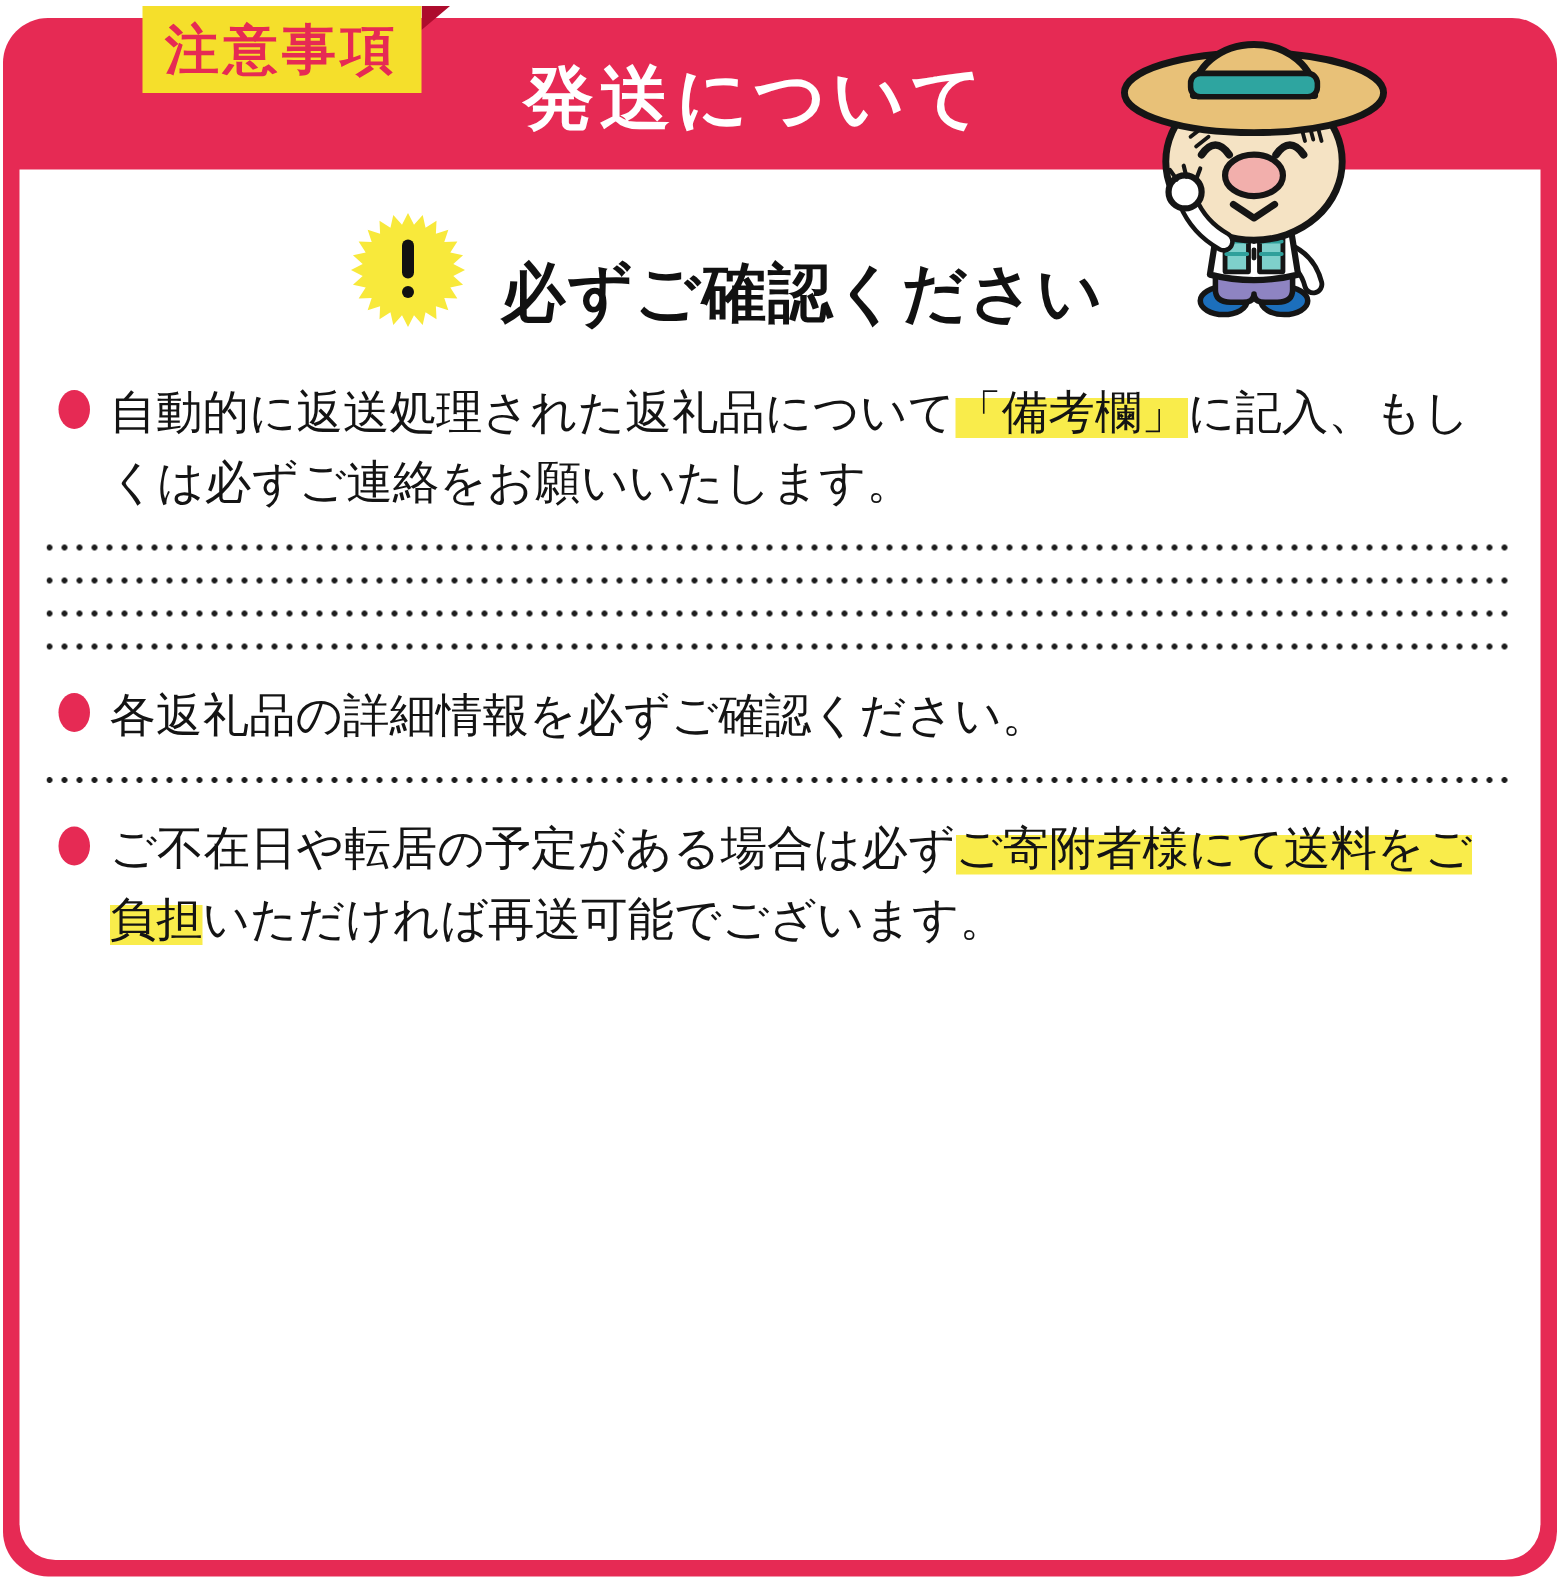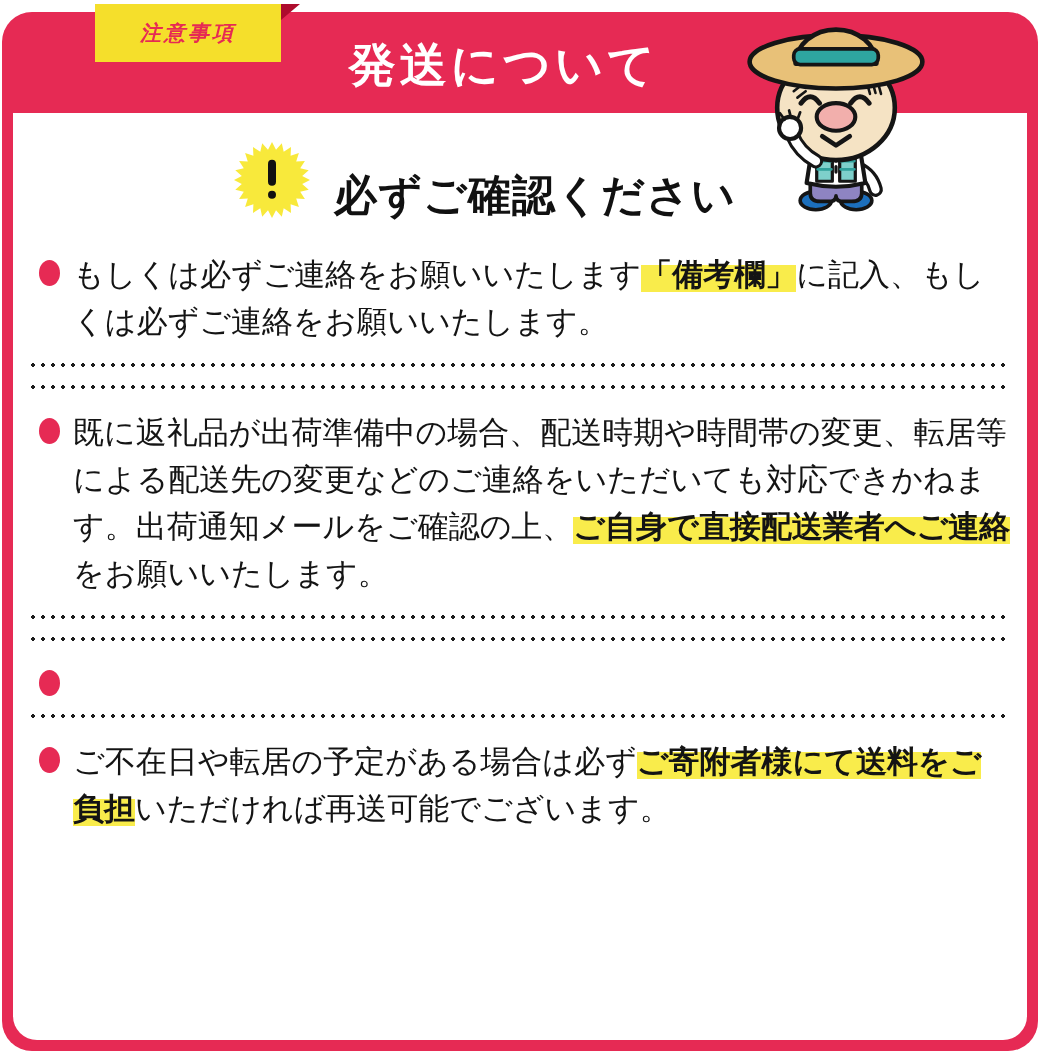--- a/index.html
+++ b/index.html
@@ -23,21 +23,21 @@
   .content{
     position:absolute;left:13px;top:113px;right:13px;bottom:13px;
     background:#ffffff;border-radius:0 0 24px 24px;
     padding:0 16px;z-index:2;
   }
   .badge{
     position:absolute;left:95px;top:4px;width:186px;height:58px;
     background:var(--badge);display:flex;align-items:center;justify-content:center;
     z-index:6;
   }
-  .badge-label{color:var(--pink);font-size:21px;font-weight:bold;letter-spacing:3px;font-style:italic;}
+  .badge-label{color:var(--pink);font-size:36px;font-weight:bold;letter-spacing:3px;}
   .badge-fold{
     position:absolute;left:281px;top:4px;width:19px;height:16px;
     background:var(--fold);clip-path:polygon(0 0,100% 0,0 100%);z-index:6;
   }
   .header-title{
     position:absolute;top:34px;left:0;width:100%;text-align:center;
     transform:translateX(-16px);
     color:#ffffff;font-size:47px;font-weight:bold;letter-spacing:4px;z-index:3;
   }
   .mascot{position:absolute;left:744px;top:14px;width:184px;height:204px;z-index:5;}
@@ -55,21 +55,21 @@
   .excl-bar{width:8px;height:26px;background:#111;border-radius:4px;}
   .excl-dot{width:8px;height:8px;background:#111;border-radius:50%;}
   .confirm-label{font-size:43px;font-weight:bold;color:#111;letter-spacing:1px;margin-top:32px;}
 
   .item{display:flex;align-items:flex-start;padding:2px 0 2px 10px;}
   .dot{
     flex:0 0 auto;width:21px;height:26px;border-radius:50%;
     background:var(--pink);margin:9px 13px 0 0;
   }
   .text{font-size:31px;line-height:47px;font-weight:500;}
-  .text .b{font-weight:700;}
+  .text .b{font-weight:400;}
   .text .hl{
     background-image:linear-gradient(180deg,transparent 24%,var(--hl) 24%,var(--hl) 100%);
   }
   .sep{
     height:4px;margin:16px 2px 18px;
     background-image:radial-gradient(circle at 2px 2px,#1c1c1c 1.8px,transparent 2.1px);
     background-size:10px 4px;background-repeat:repeat-x;
   }
 </style>
 </head>
@@ -130,32 +130,29 @@
       <div class="excl">
         <div class="excl-bar"></div>
         <div class="excl-dot"></div>
       </div>
     </div>
     <span class="confirm-label">必ずご確認ください</span>
   </div>
   <div id="notice-list">
       <div class="item">
         <span class="dot"></span>
-        <div class="text"><span>もしくは必ずご連絡をお願いいたします</span><span class="b hl">「備考欄」</span><span>に記入、もしくは必ずご連絡をお願いいたします。</span></div>
+        <div class="text"><span>自動的に返送処理された返礼品について</span><span class="b hl">「備考欄」</span><span>に記入、もしくは必ずご連絡をお願いいたします。</span></div>
       </div>
+      <div class="sep"></div>
+      <div class="sep"></div>
       <div class="sep"></div>
       <div class="sep"></div>
       <div class="item">
         <span class="dot"></span>
-        <div class="text"><span>既に返礼品が出荷準備中の場合、配送時期や時間帯の変更、転居等による配送先の変更などのご連絡をいただいても対応できかねます。出荷通知メールをご確認の上、</span><span class="b hl">ご自身で直接配送業者へご連絡</span><span>をお願いいたします。</span></div>
-      </div>
-      <div class="sep"></div>
-      <div class="sep"></div>
-      <div class="item">
-        <span class="dot"></span>
+        <div class="text"><span>各返礼品の詳細情報を必ずご確認ください。</span></div>
       </div>
       <div class="sep"></div>
       <div class="item">
         <span class="dot"></span>
         <div class="text"><span>ご不在日や転居の予定がある場合は必ず</span><span class="b hl">ご寄附者様にて送料をご負担</span><span>いただければ再送可能でございます。</span><br></div>
       </div>
     </div>
 </div>
 
 </body></html>

